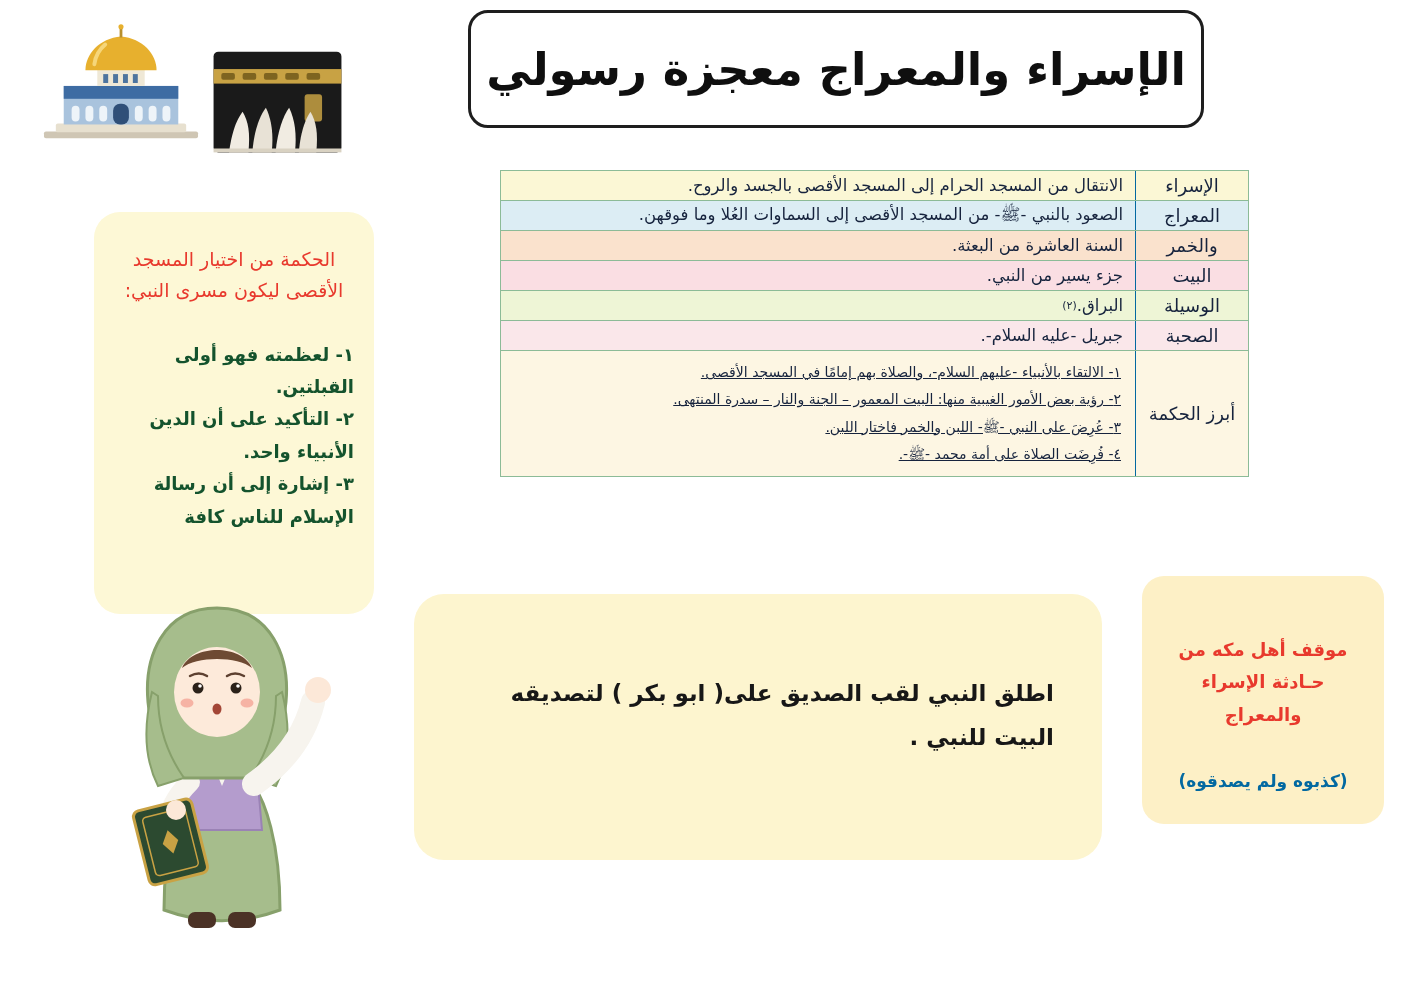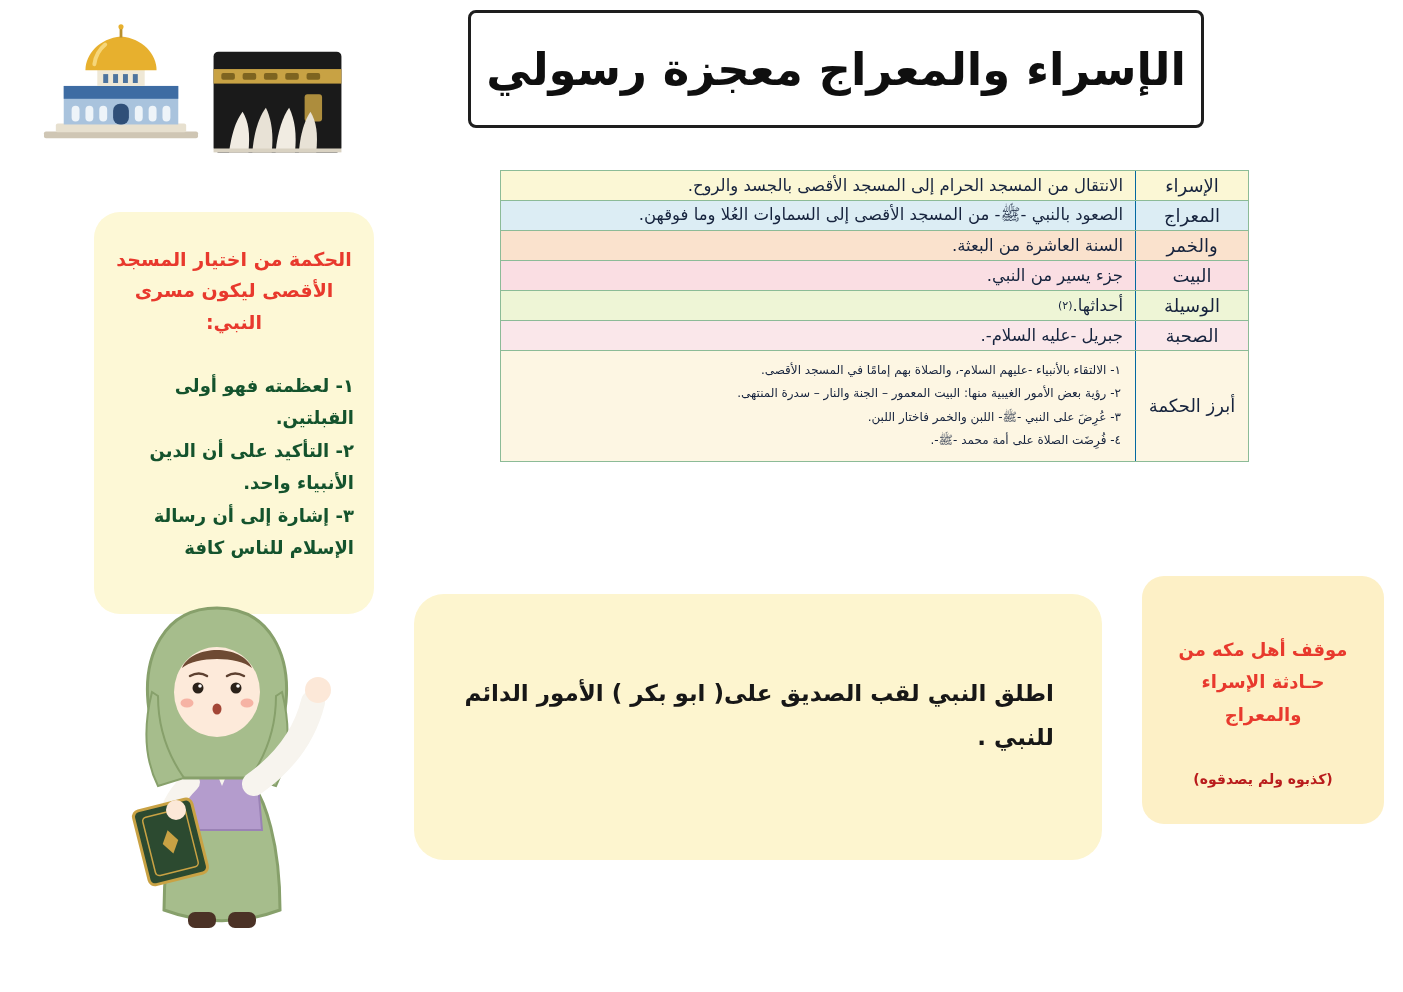--- a/index.html
+++ b/index.html
@@ -5,59 +5,59 @@
   html,body{margin:0;padding:0;background:#ffffff;}
   .page{position:relative;width:1403px;height:992px;background:#ffffff;overflow:hidden;
         font-family:"DejaVu Sans", sans-serif;}
 
   
   .dome-icon{position:absolute;left:42px;top:22px;width:158px;height:120px;}
   .kaaba-icon{position:absolute;left:200px;top:42px;width:155px;height:120px;}
 
   
   .title-box{position:absolute;left:468px;top:10px;width:730px;height:112px;
-             border:3px solid #1e1e1e;border-radius:8px;background:#ffffff;
+             border:3px solid #1e1e1e;border-radius:20px;background:#ffffff;
              display:flex;align-items:center;justify-content:center;direction:rtl;}
   .title-box .title{font-size:45px;font-weight:bold;color:#0f0f0f;letter-spacing:0.5px;}
 
   
   .info-table{position:absolute;left:500px;top:170px;width:747px;direction:rtl;
               border:1.5px solid #8cbb97;color:#16233d;background:#fff;}
   .trow{display:flex;border-bottom:1px solid #8cbb97;min-height:29px;}
   .trow:last-child{border-bottom:none;}
   .tlabel{flex:0 0 112px;border-left:1px solid #0369a1;display:flex;align-items:center;
           justify-content:center;font-size:18px;}
   .tcontent{flex:1;display:flex;align-items:center;padding:2px 12px;font-size:16.5px;}
   .events .tcontent{display:block;padding:8px 14px;}
-  .events-line{line-height:1.95;font-size:12px;}
+  .events-line{line-height:1.95;font-size:14px;text-decoration:underline;}
   .fn{font-size:11px;}
   .r0{background:#fbf7d5;} .r1{background:#dcedf4;} .r2{background:#fae2cd;}
   .r3{background:#fadee3;} .r4{background:#eef5d6;} .r5{background:#fae7ea;}
   .r6{background:#fdf6e3;}
 
   
   .hikma-box{position:absolute;left:94px;top:212px;width:280px;height:402px;
              background:#fdf8d6;border-radius:26px;box-sizing:border-box;
              padding:32px 20px;direction:rtl;}
-  .hikma-heading{color:#e8392d;font-weight:bold;font-size:19px;text-align:center;line-height:1.65;}
+  .hikma-heading{color:#e8392d;font-weight:normal;font-size:19px;text-align:center;line-height:1.65;}
   .hikma-items{margin-top:32px;}
   .hikma-item{color:#14532d;font-weight:bold;font-size:18px;line-height:1.8;text-align:right;}
 
   
   .siddiq-box{position:absolute;left:414px;top:594px;width:688px;height:266px;
               background:#fdf5cf;border-radius:30px;box-sizing:border-box;
               padding:78px 48px 0 48px;direction:rtl;}
   .siddiq-text{color:#171717;font-weight:bold;font-size:23px;line-height:1.9;text-align:right;}
 
   
   .makkah-box{position:absolute;left:1142px;top:576px;width:242px;height:248px;
               background:#fdf0c6;border-radius:22px;box-sizing:border-box;
               padding:58px 28px 0;direction:rtl;text-align:center;}
   .makkah-heading{color:#e8392d;font-weight:bold;font-size:18px;line-height:1.8;}
-  .makkah-body{margin-top:40px;color:#b91c1c;font-weight:bold;font-size:14px;}
+  .makkah-body{margin-top:40px;color:#0369a1;font-weight:bold;font-size:17px;}
 
   
   .girl{position:absolute;left:92px;top:572px;width:260px;height:380px;}
 </style>
 </head>
 <body>
 
 <div class="page">
 
   <div class="dome-icon">
@@ -126,21 +126,21 @@
       <div class="tlabel">والخمر</div>
       <div class="tcontent">السنة العاشرة من البعثة.</div>
     </div>
     <div class="trow r3">
       <div class="tlabel">البيت</div>
       <div class="tcontent">جزء يسير من النبي.</div>
     </div>
     <div class="trow r4">
       <div class="tlabel">الوسيلة</div>
       <div class="tcontent">
-        <span>أحداثها.</span>
+        <span>البراق.</span>
           <sup class="fn">(٢)</sup>
       </div>
     </div>
     <div class="trow r5">
       <div class="tlabel">الصحبة</div>
       <div class="tcontent">جبريل -عليه السلام-.</div>
     </div>
     <div class="trow r6 events">
       <div class="tlabel">أبرز الحكمة</div>
       <div class="tcontent">
@@ -155,21 +155,21 @@
   <div class="hikma-box">
     <div class="hikma-heading">الحكمة من اختيار المسجد الأقصى ليكون مسرى النبي:</div>
     <div class="hikma-items">
       <div class="hikma-item">١- لعظمته فهو أولى القبلتين.</div>
       <div class="hikma-item">٢- التأكيد على أن الدين الأنبياء واحد.</div>
       <div class="hikma-item">٣- إشارة إلى أن رسالة الإسلام للناس كافة</div>
     </div>
   </div>
 
   <div class="siddiq-box">
-    <div class="siddiq-text">اطلق النبي لقب الصديق  على( ابو بكر )  الأمور الدائم للنبي  .</div>
+    <div class="siddiq-text">اطلق النبي لقب الصديق  على( ابو بكر )  لتصديقه البيت للنبي  .</div>
   </div>
 
   <div class="makkah-box">
     <div class="makkah-heading">موقف أهل مكه من حـادثة الإسراء والمعراج</div>
     <div class="makkah-body">(كذبوه ولم يصدقوه)</div>
   </div>
 
   <div class="girl">
     <svg viewBox="0 0 260 380" width="100%" height="100%">
 

